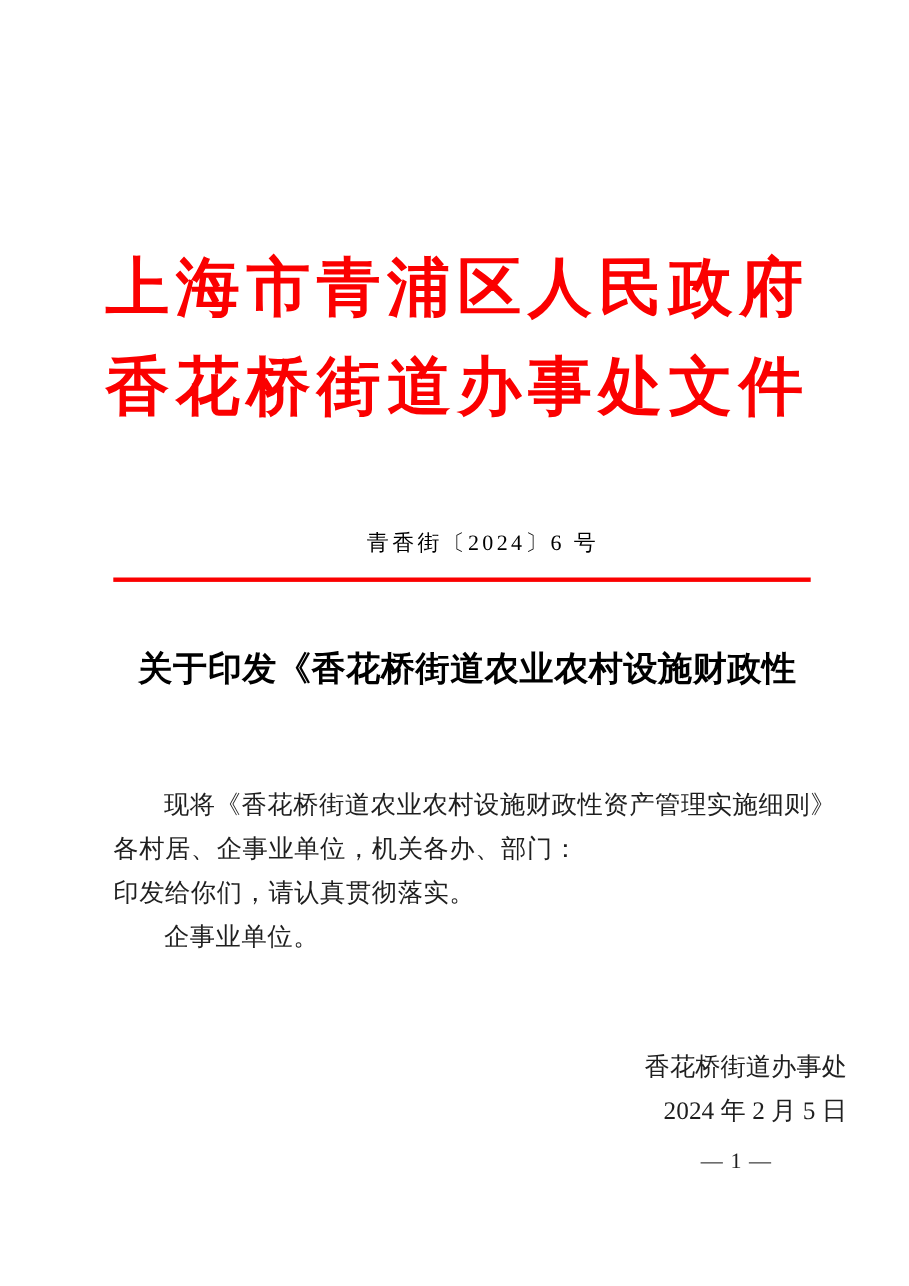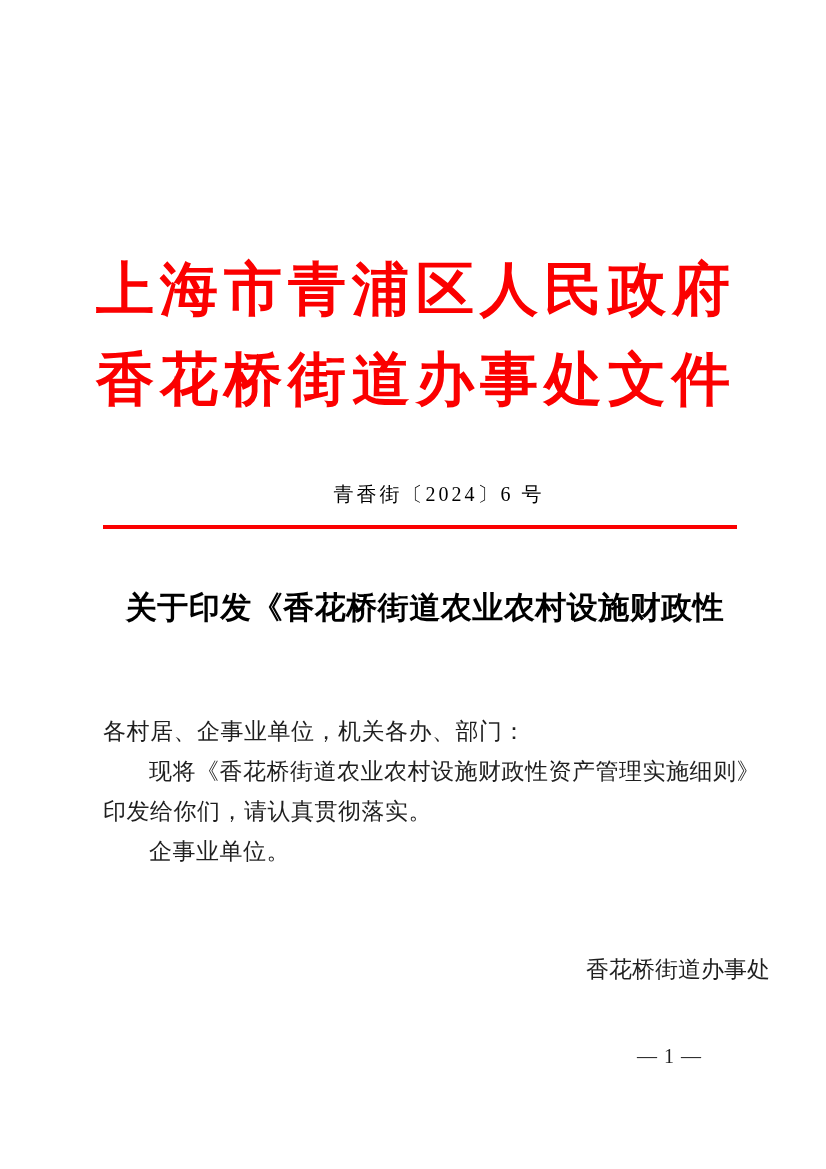--- a/index.html
+++ b/index.html
@@ -27,21 +27,20 @@
     left: 0;
     width: 100%;
     text-align: center;
     color: var(--accent-red);
     font-weight: bold;
     font-size: 58px;
     line-height: 72px;
     letter-spacing: 6px;
     padding-left: 6px; 
     white-space: nowrap;
-    margin-top: 28px;
   }
   .org-line-1 { top: 226px; }
   .org-line-2 { top: 316px; }
 
   
   .doc-number-row {
     position: absolute;
     top: 480px;
     left: 0;
     width: 100%;
@@ -135,25 +134,26 @@
 
   <div class="doc-number-row">
     <span class="inner">青香街〔2024〕6 号</span>
   </div>
 
   <div class="red-rule"></div>
 
   <div class="notice-title-line notice-title-1">关于印发《香花桥街道农业农村设施财政性</div>
 
   <div class="body-block">
+    <div class="body-line indent">现将《香花桥街道农业农村设施财政性资产管理实施细则》</div>
     <div class="body-line">各村居、企事业单位，机关各办、部门：</div>
-    <div class="body-line indent">现将《香花桥街道农业农村设施财政性资产管理实施细则》</div>
     <div class="body-line">印发给你们，请认真贯彻落实。</div>
     <div class="body-line indent">企事业单位。</div>
   </div>
 
   <div class="closing-block">
     <div class="closing-line">香花桥街道办事处</div>
+    <div class="closing-line">2024 年 2 月 5 日</div>
   </div>
 
   <div class="page-number">— 1 —</div>
 
 </div>
 
 </body></html>

